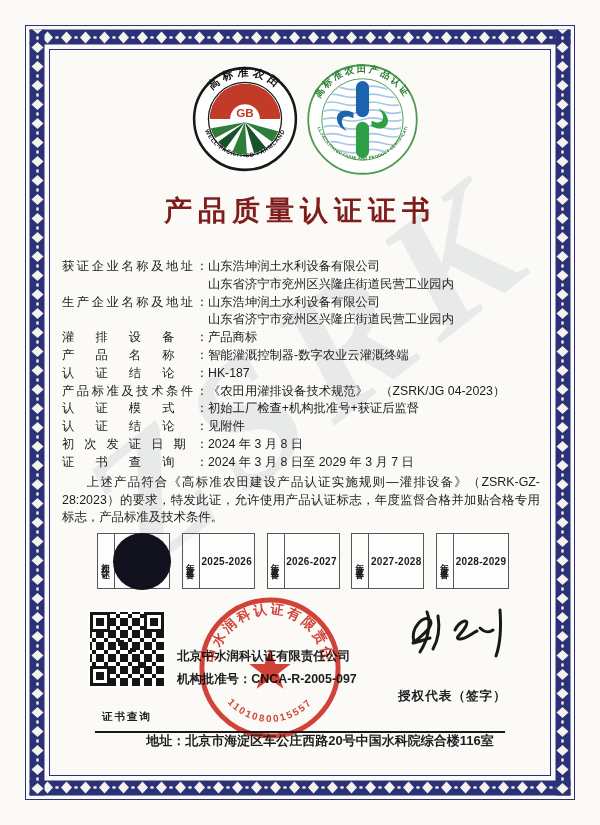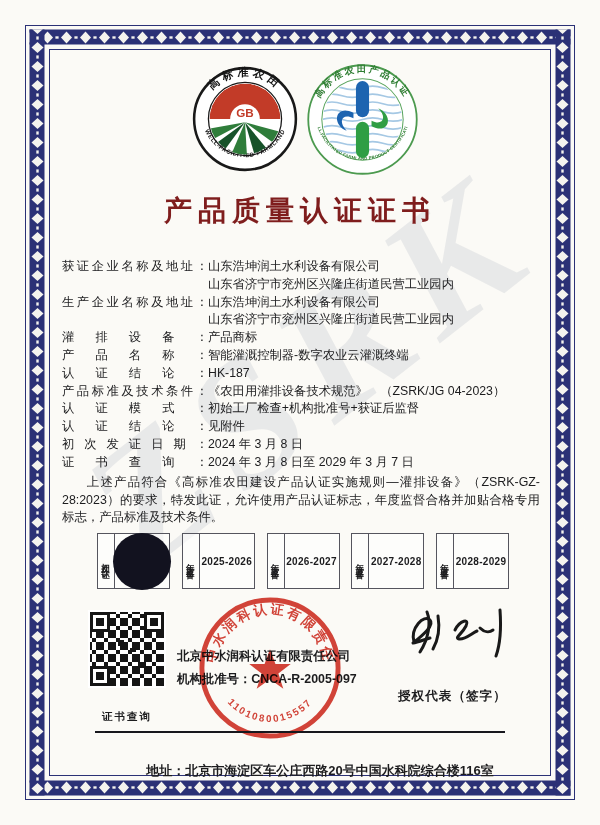--- a/index.html
+++ b/index.html
@@ -30,21 +30,21 @@
   .supval{flex:1;display:flex;align-items:center;justify-content:center;font-size:10px;font-weight:600;letter-spacing:.3px;}
   .inkstamp{position:absolute;left:15px;top:-1px;width:58px;height:57px;border-radius:50%;background:#12121f;}
   .qrblock{position:absolute;left:88px;top:610px;width:78px;text-align:center;}
   .qrcap{margin-top:18px;font-size:10.5px;font-weight:700;letter-spacing:2px;}
   .issuer{position:absolute;left:177px;top:645px;font-size:12.4px;font-weight:600;line-height:23px;white-space:nowrap;}
   .seal{position:absolute;left:196px;top:594px;opacity:.88;mix-blend-mode:multiply;}
   .sig{position:absolute;left:400px;top:602px;}
   .sigcap{position:absolute;left:398px;top:688px;font-size:12.6px;font-weight:600;letter-spacing:1px;}
   .sepline{position:absolute;left:95px;right:95px;top:731px;height:2px;background:#17171d;}
   .foot{position:absolute;left:0;right:0;text-align:center;font-size:13px;font-weight:700;white-space:nowrap;}
-  .foot1{top:740px;} .foot2{top:762px;margin-left:40px;}
+  .foot1{top:740px;} .foot2{top:732px;margin-left:40px;}
 </style>
 </head>
 <body>
 
 <div class="page">
 
   <div class="frame-outer"></div>
   <svg class="frame-orn" width="600" height="825">
     <defs>
       <pattern id="ornH" width="19" height="15" patternUnits="userSpaceOnUse">

